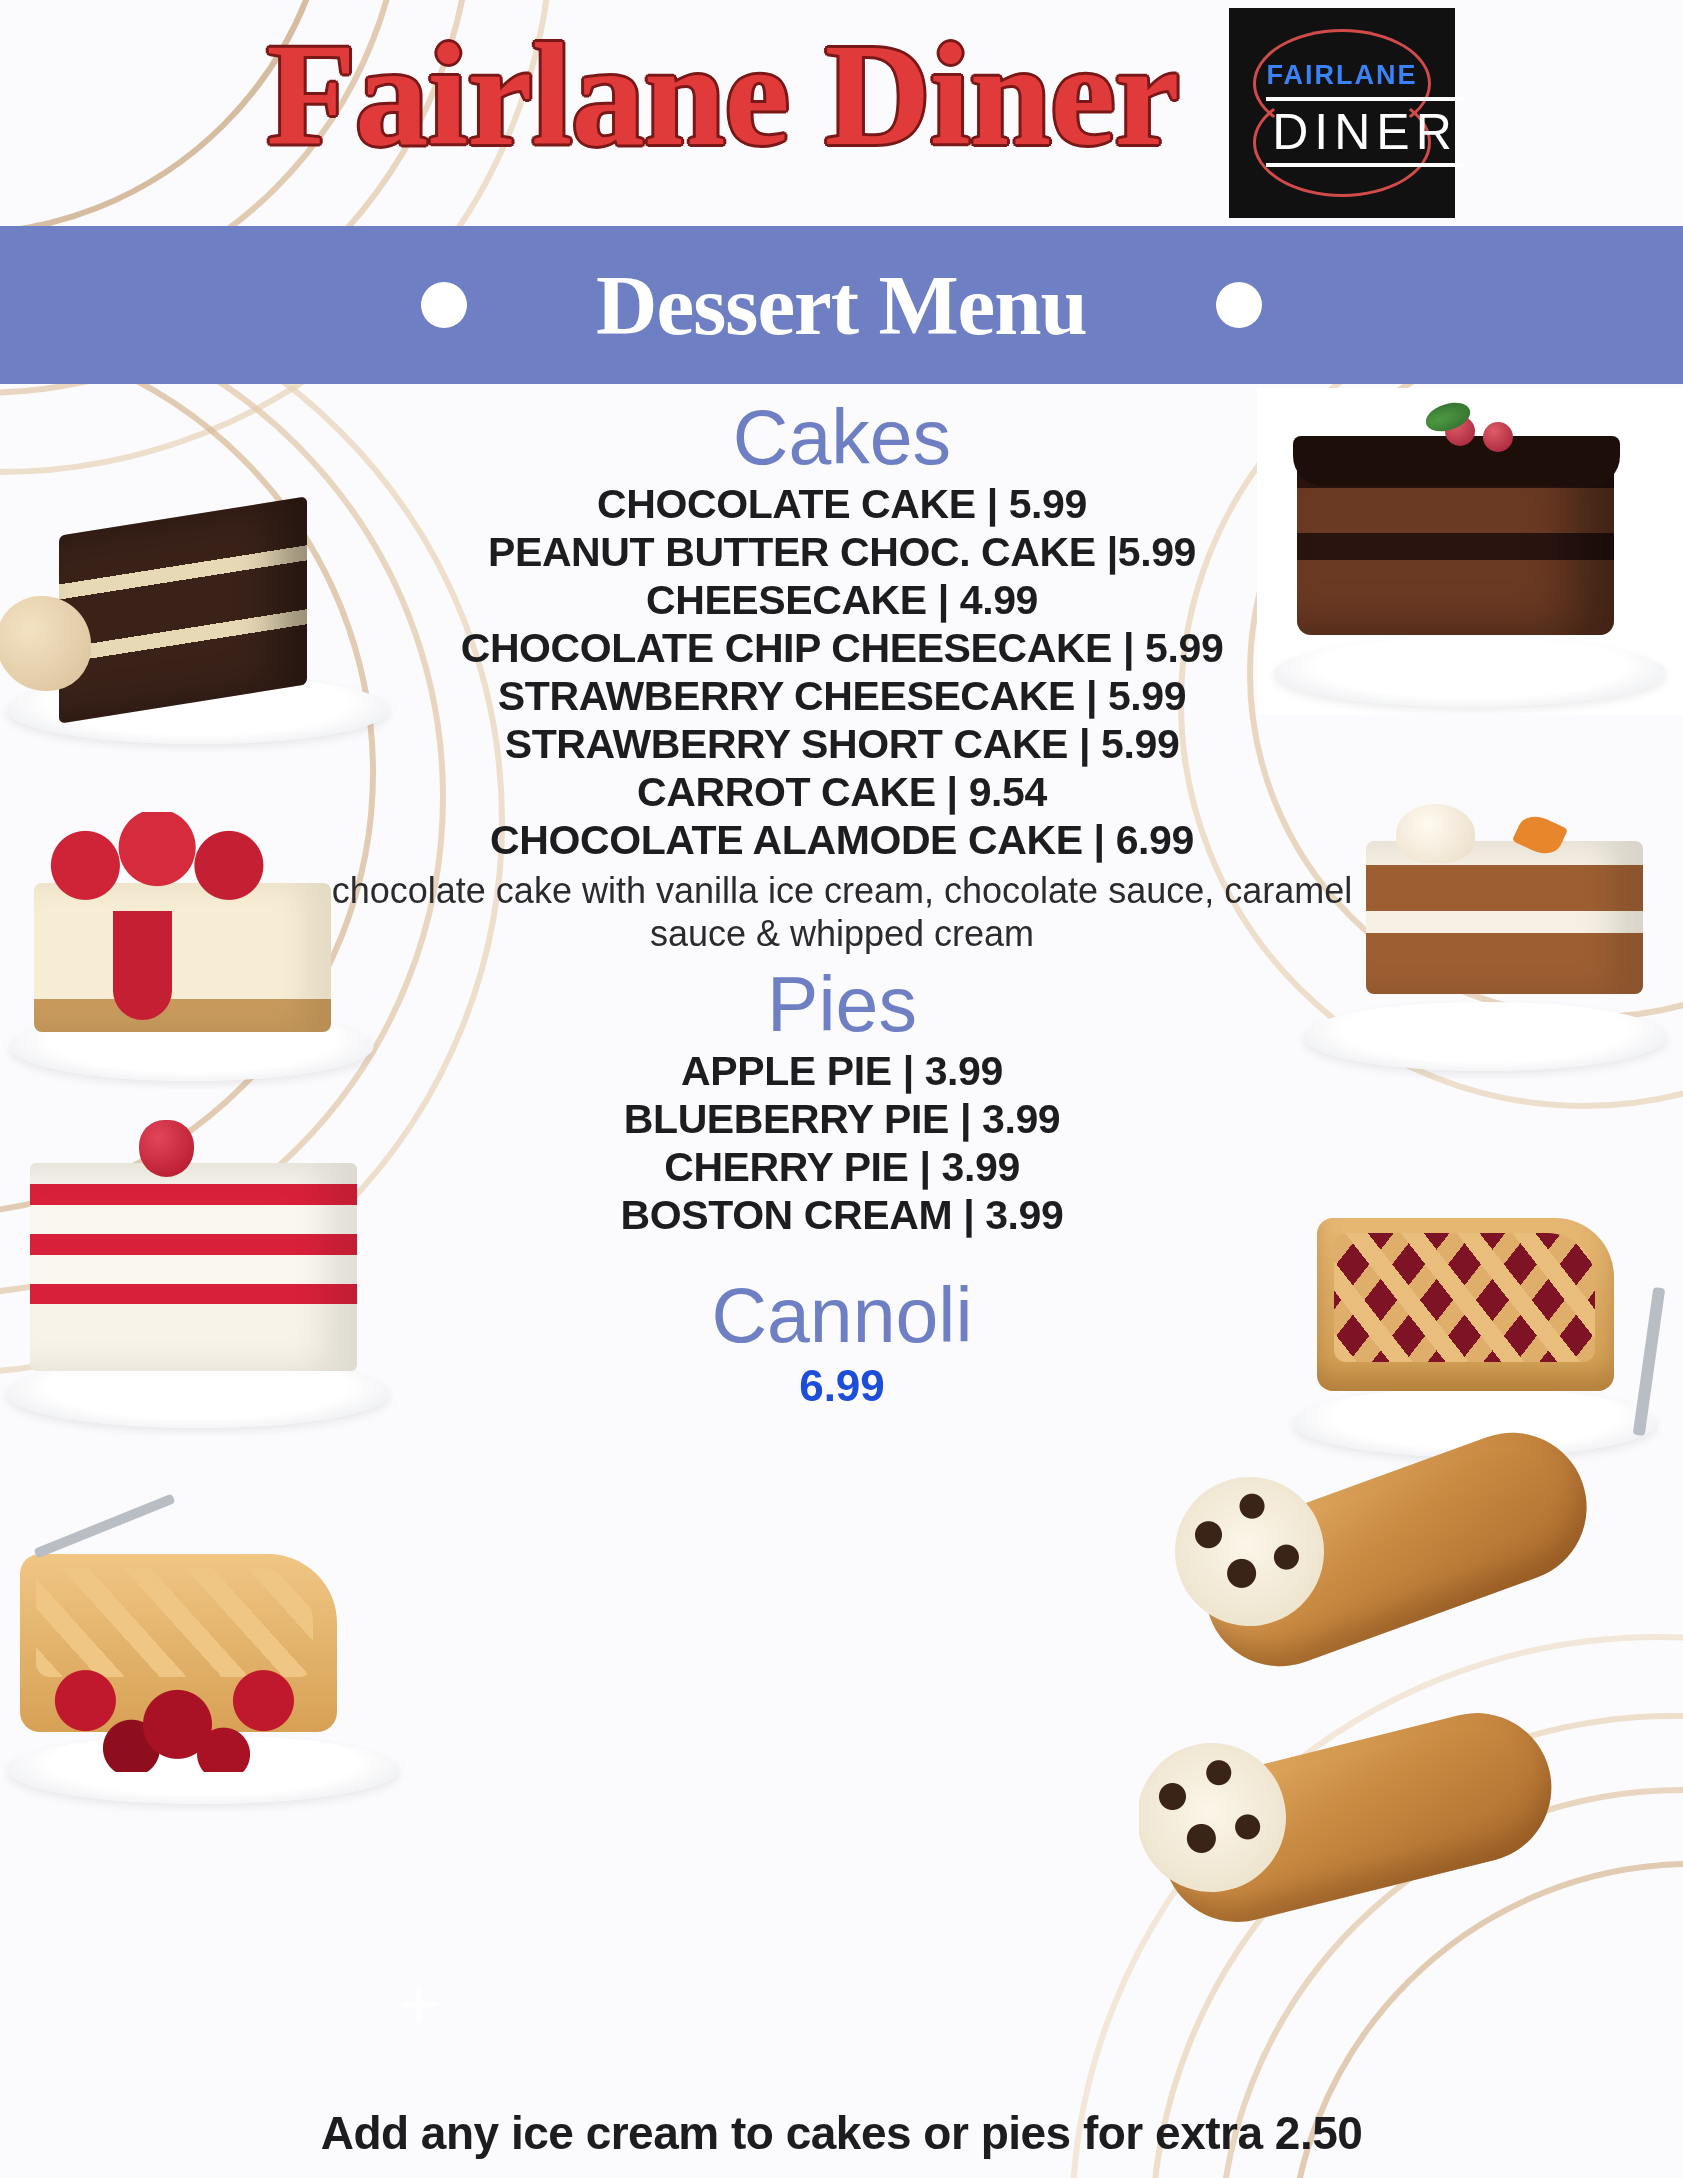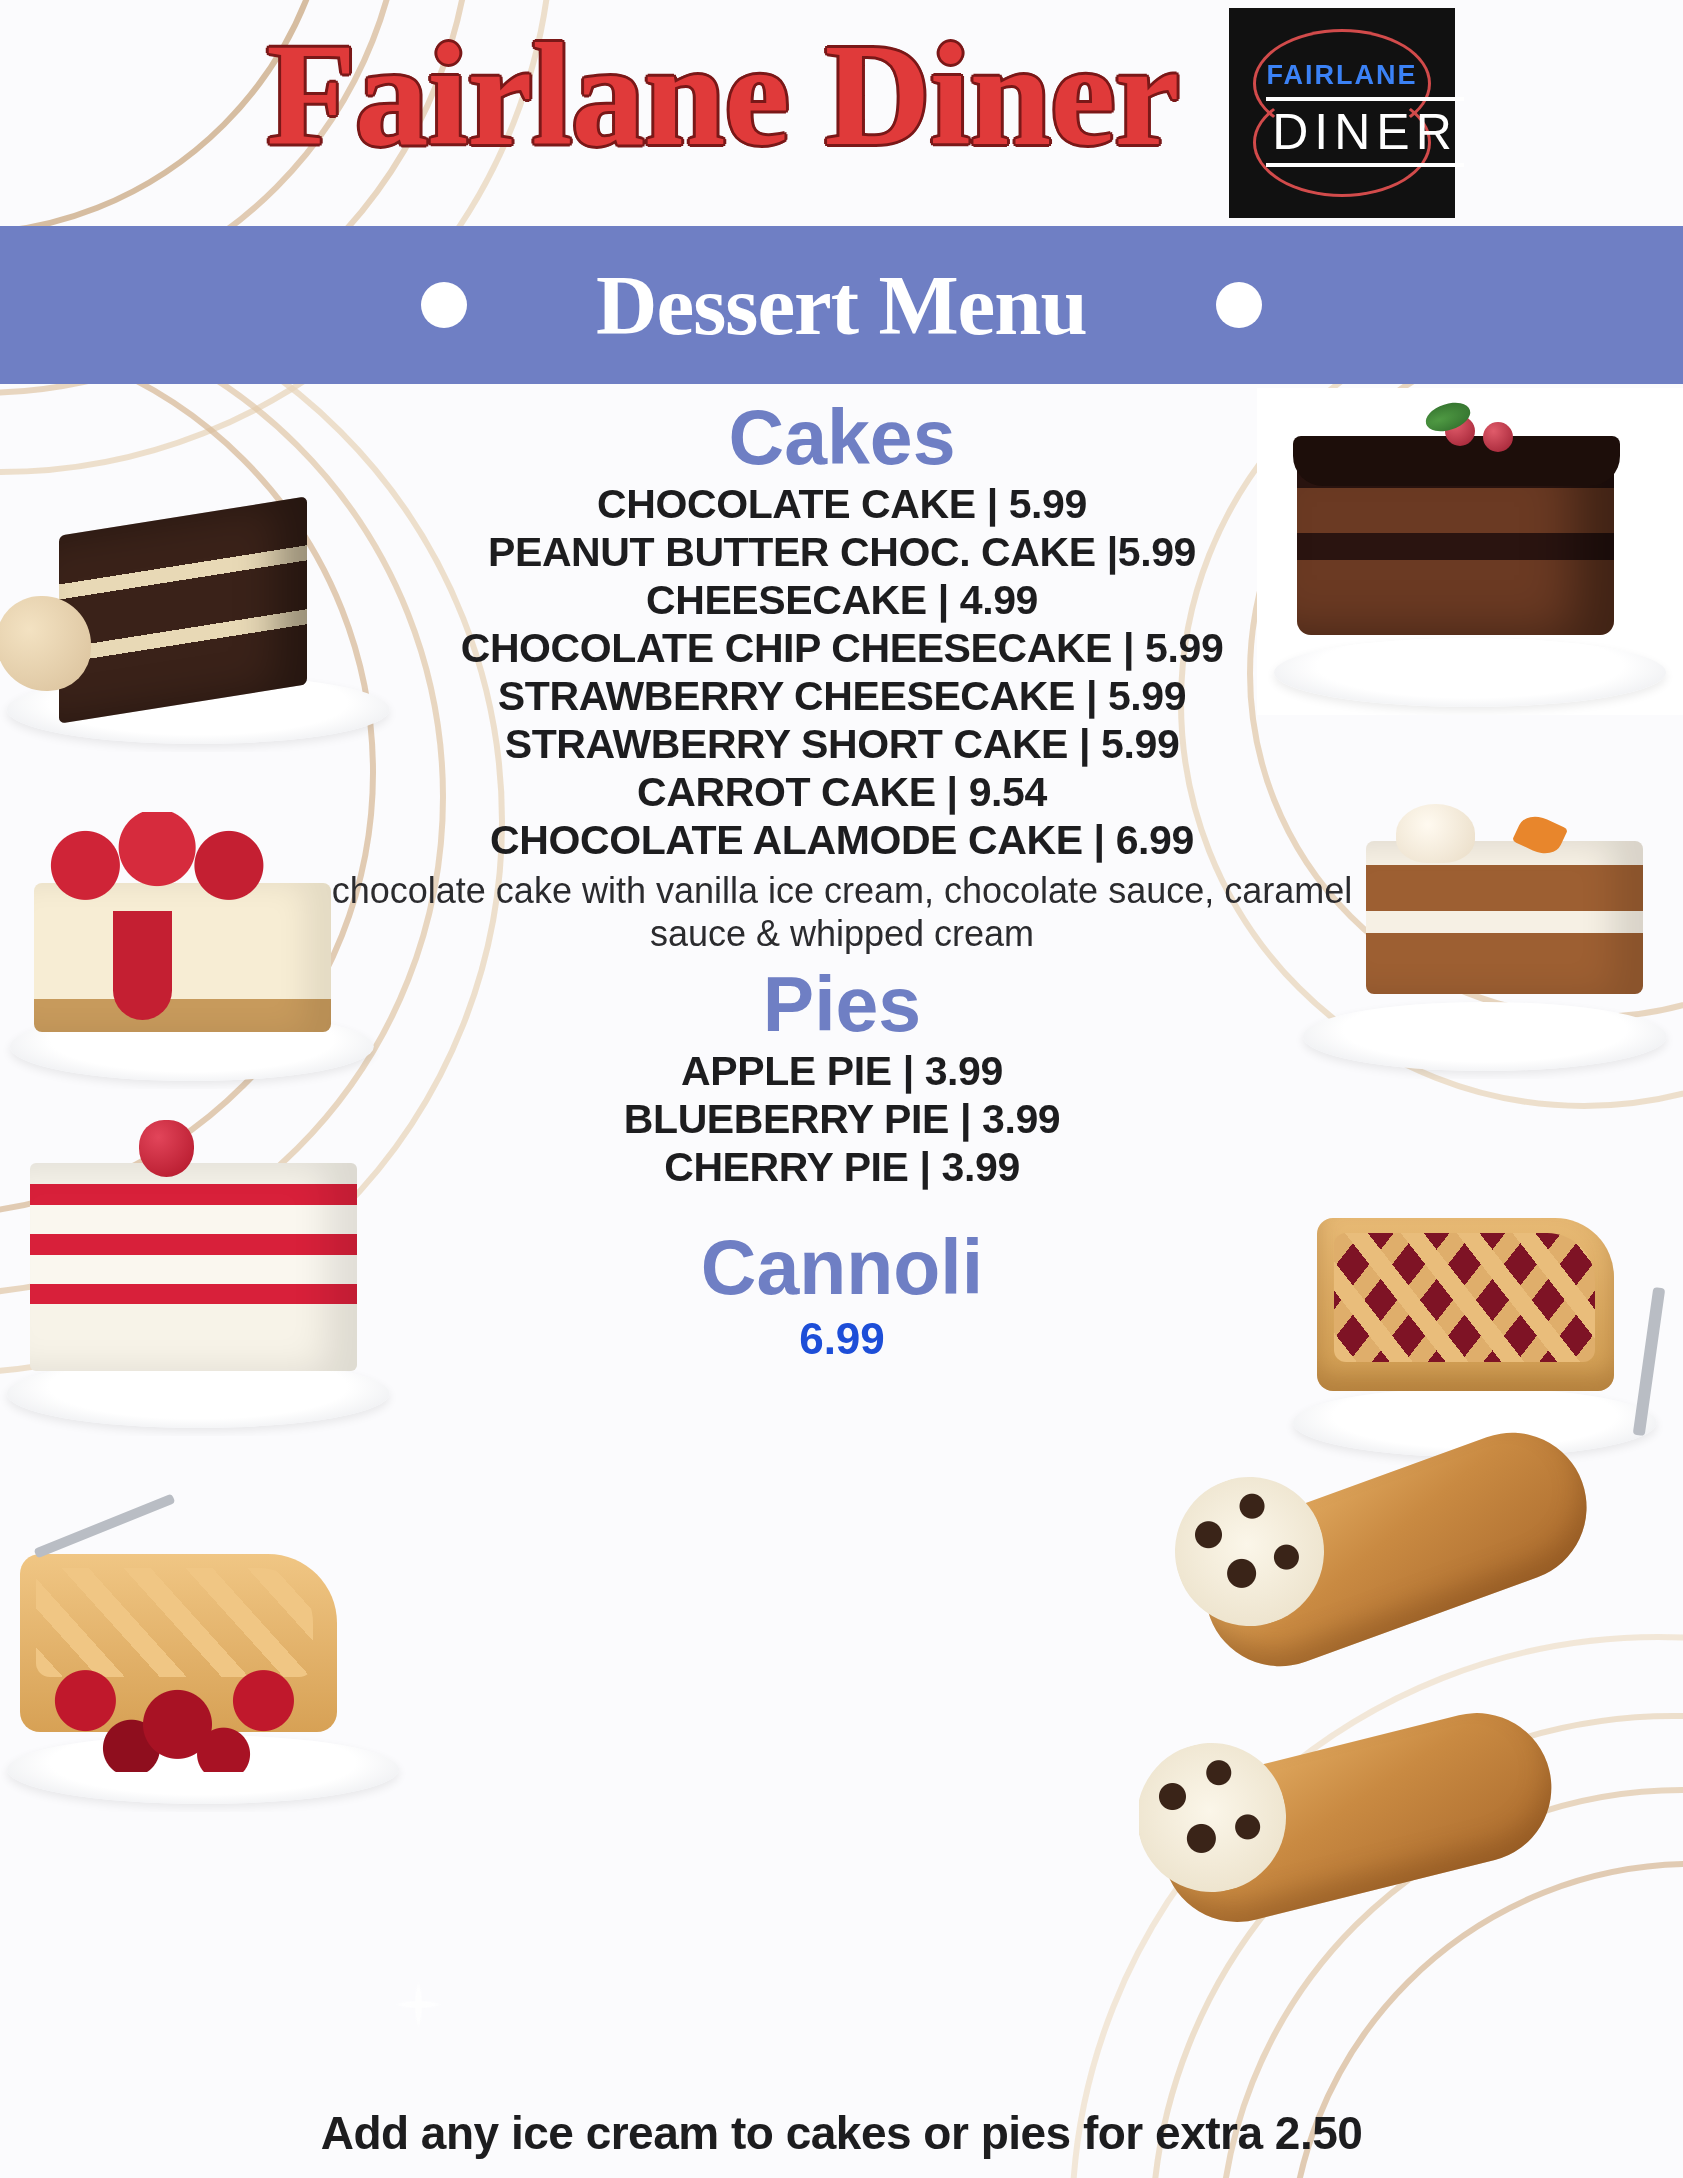--- a/index.html
+++ b/index.html
@@ -145,21 +145,21 @@
   
   .menu-col {
     position: absolute;
     left: 327px; top: 396px;
     width: 1030px;
     text-align: center;
     z-index: 6;
   }
   .section-title {
     font-size: 77px;
-    font-weight: bold;
+    font-weight: normal;
     color: #6f7fc4;
     line-height: 1.08;
     margin: 0 0 2px 0;
   }
   .menu-item {
     font-size: 41px;
     font-weight: bold;
     color: #1d1d1f;
     line-height: 1.17;
     letter-spacing: -0.4px;
@@ -539,20 +539,21 @@
     <div class="menu-item">STRAWBERRY SHORT CAKE | 5.99</div>
     <div class="menu-item">CARROT CAKE | 9.54</div>
     <div class="menu-item">CHOCOLATE ALAMODE CAKE | 6.99</div>
     <div class="item-desc">chocolate cake with vanilla ice cream, chocolate sauce, caramel sauce &amp; whipped cream</div>
 
     <div class="pies-block">
       <div class="section-title">Pies</div>
       <div class="menu-item">APPLE PIE | 3.99</div>
       <div class="menu-item">BLUEBERRY PIE | 3.99</div>
       <div class="menu-item">CHERRY PIE | 3.99</div>
+      <div class="menu-item">BOSTON CREAM | 3.99</div>
     </div>
 
     <div class="cannoli-block">
       <div class="section-title">Cannoli</div>
       <div class="cannoli-price">6.99</div>
     </div>
 
   </div>
 
   <div class="footer-note">Add any ice cream to cakes or pies for extra 2.50</div>

